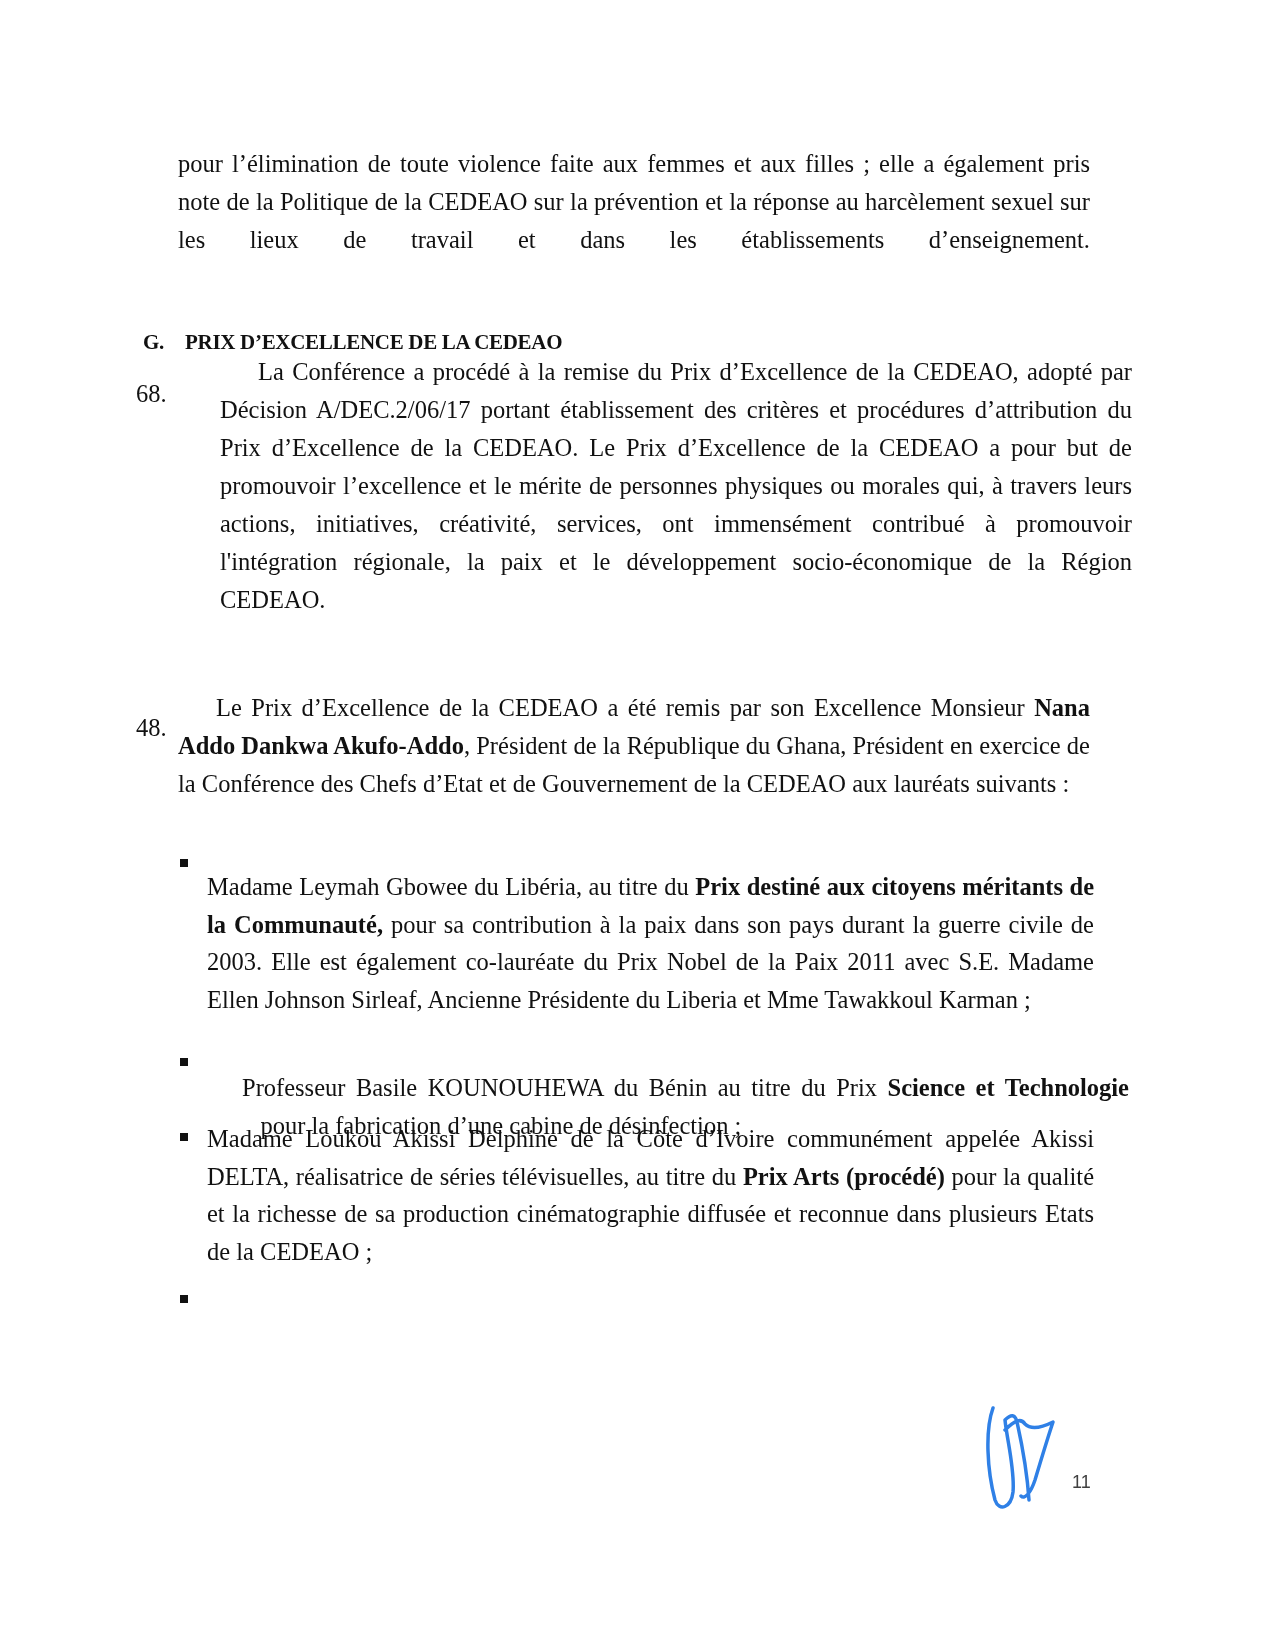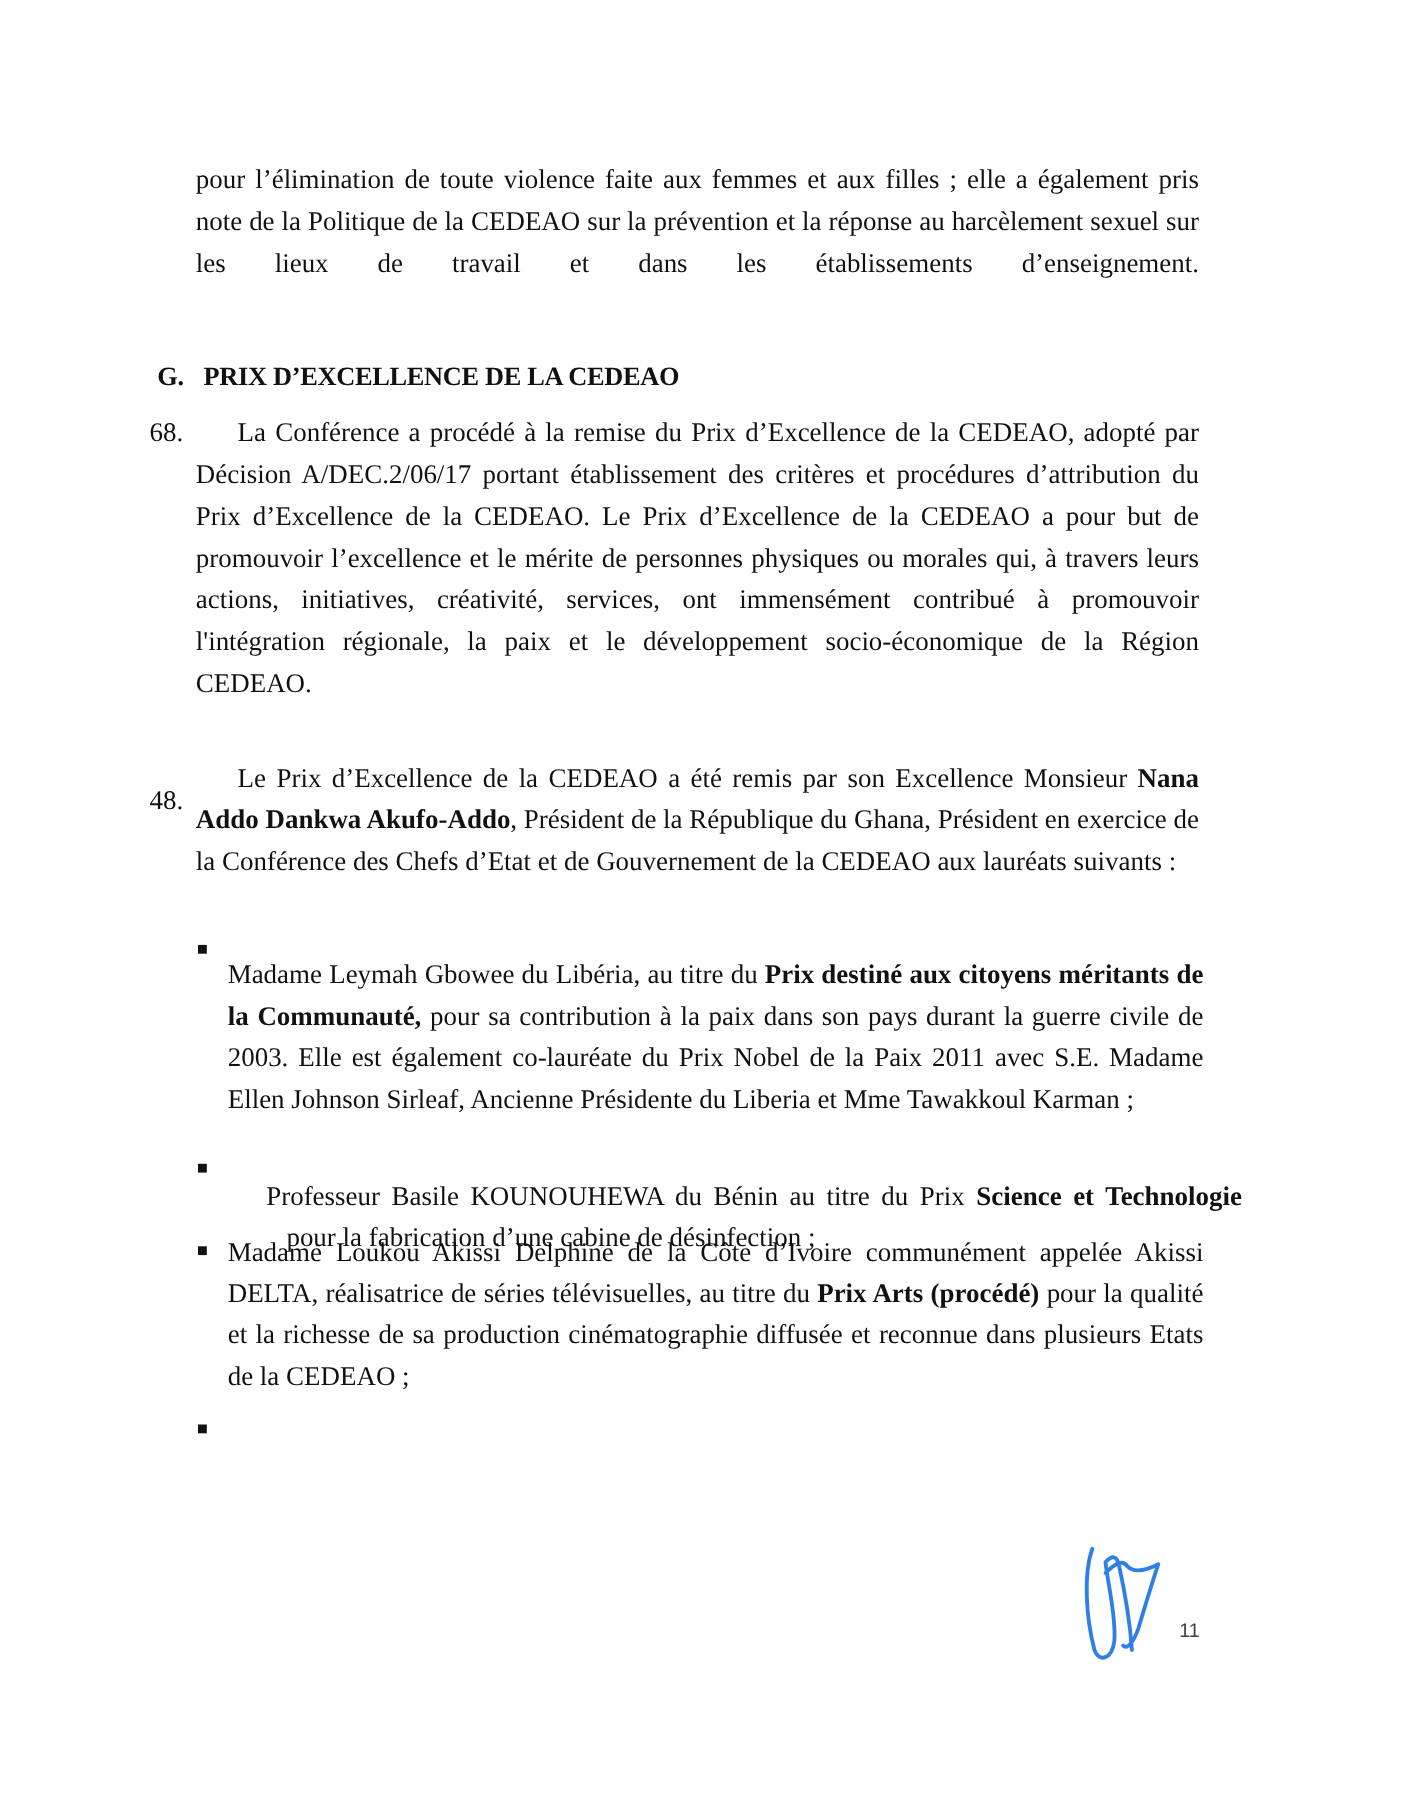--- a/index.html
+++ b/index.html
@@ -2,21 +2,21 @@
 <html><head>
 <meta charset="utf-8">
 <style>
   html, body { margin:0; padding:0; background:#ffffff; }
   body { width:1275px; height:1650px; position:relative; overflow:hidden;
          font-family:"Liberation Serif","DejaVu Serif",serif; color:#111; }
   .page { position:absolute; left:0; top:0; width:1227px; height:1650px;text-decoration:underline; }
   .p { position:absolute; left:178px; width:912px; font-size:24.5px; line-height:38px;
        text-align:justify; }
   .just-last { text-align-last:justify; }
-  .heading { position:absolute; left:143px; top:330px; font-size:24px; font-weight:bold;
+  .heading { position:absolute; left:143px; top:330px; font-size:21px; font-weight:bold;
              letter-spacing:-0.3px; }
   .heading .letter { display:inline-block; width:42px; }
   .num { position:absolute; left:136px; font-size:24.5px; line-height:38px; }
   .indent { display:inline-block; width:38px; }
   .bullet-mark { position:absolute; left:180px; width:8px; height:8px; background:#111; }
   .btext { position:absolute; left:207px; width:887px; font-size:24.5px; line-height:37.5px;
            text-align:justify; }
   b { font-weight:bold; }
   .pagenum { position:absolute; left:1072px; top:1472px; font-family:"Liberation Sans",sans-serif;
              font-size:18px; color:#404040; }
@@ -29,21 +29,21 @@
 
   <div class="p just-last" style="top:145px;">
     <span>pour l’élimination de toute violence faite aux femmes et aux filles ; elle a également pris note de la Politique de la CEDEAO sur la prévention et la réponse au harcèlement sexuel sur les lieux de travail et dans les établissements d’enseignement.</span>
   </div>
 
   <div class="heading">
     <span class="letter">G.</span><span>PRIX D’EXCELLENCE DE LA CEDEAO</span>
   </div>
 
   <div class="num" style="top:375px;">68.</div>
-  <div class="p" style="top:375px;">
+  <div class="p" style="top:353px;margin-left:42px;">
     <span class="indent"></span><span>La Conférence a procédé à la remise du Prix d’Excellence de la CEDEAO, adopté par Décision A/DEC.2/06/17 portant établissement des critères et procédures d’attribution du Prix d’Excellence de la CEDEAO.  Le Prix d’Excellence de la CEDEAO a pour but de promouvoir l’excellence et le mérite de personnes physiques ou morales qui, à travers leurs actions, initiatives, créativité, services, ont immensément contribué à promouvoir l'intégration régionale, la paix et le développement socio-économique de la Région CEDEAO.</span>
   </div>
 
   <div class="num" style="top:709px;">48.</div>
   <div class="p" style="top:689px;">
     <span class="indent"></span><span>Le Prix d’Excellence de la CEDEAO a été remis par son Excellence Monsieur </span><b>Nana Addo Dankwa Akufo-Addo</b><span>, Président de la République du Ghana, Président en exercice de la Conférence des Chefs d’Etat et de Gouvernement de la CEDEAO aux lauréats suivants :</span>
   </div>
 
   <div class="bullet-mark" style="top:859px;"></div>
   <div class="btext" style="top:846px;margin-top:22px;">

